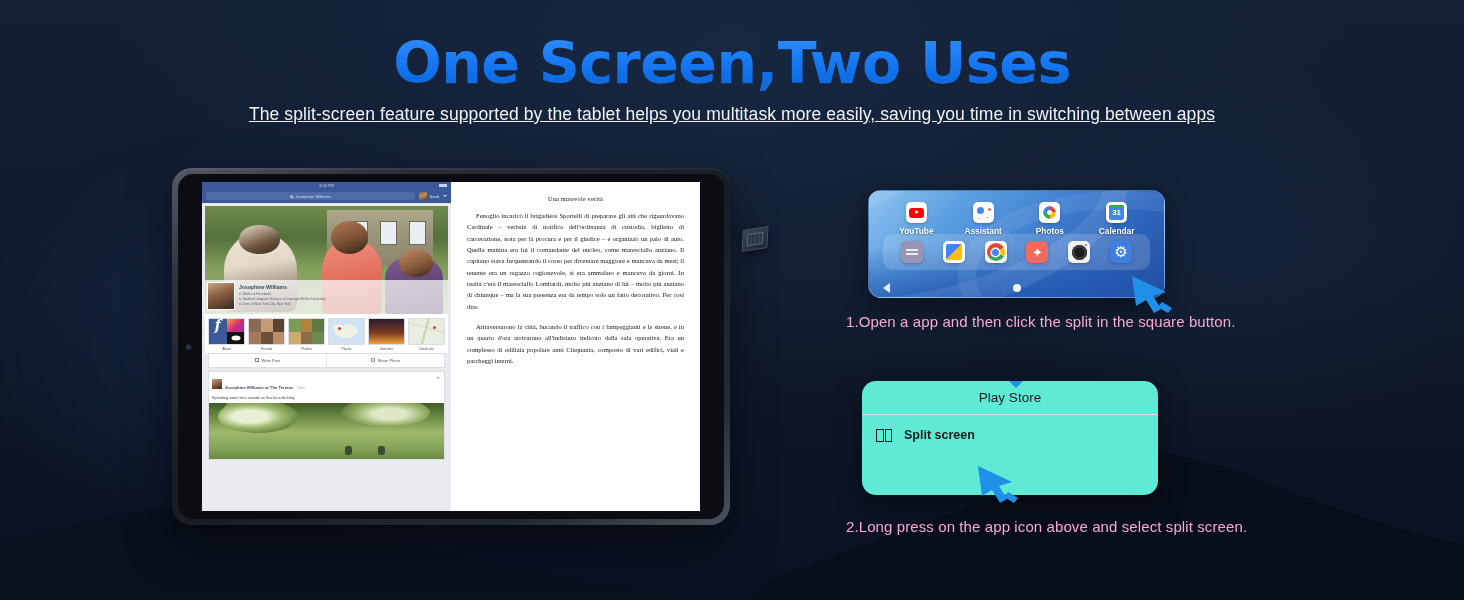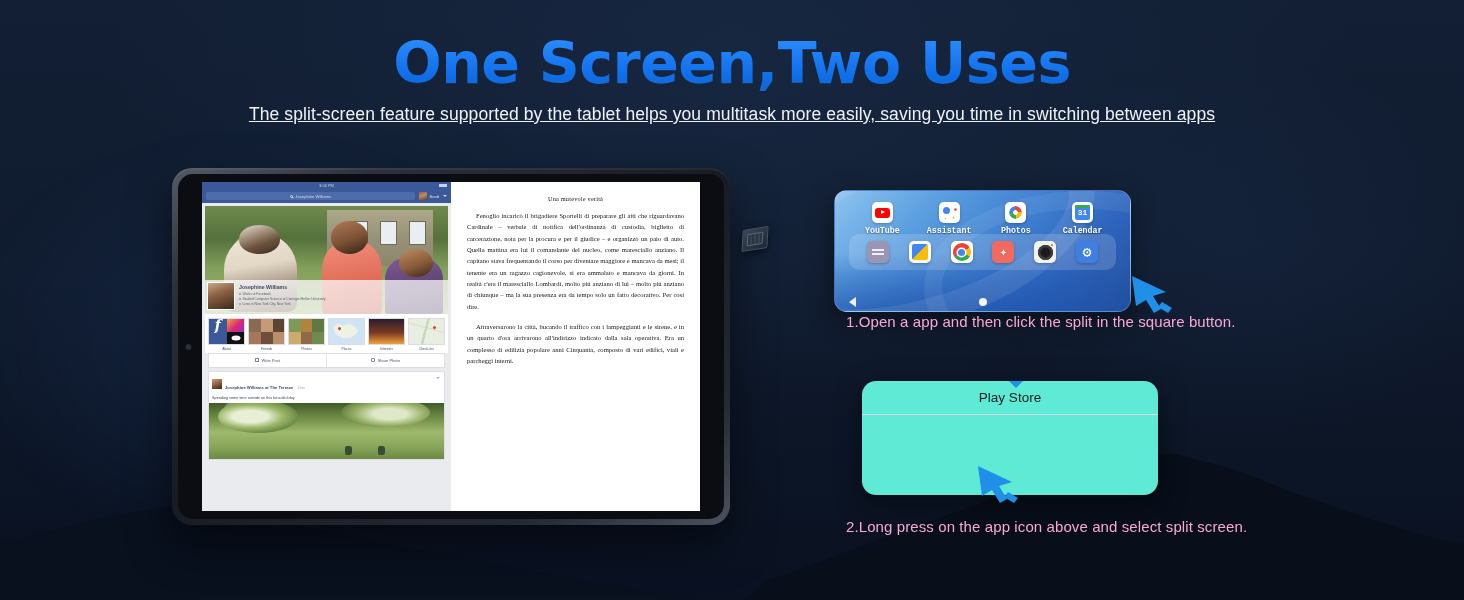--- a/index.html
+++ b/index.html
@@ -295,28 +295,27 @@
     box-shadow:0 3px 8px rgba(0,0,0,.5);
   }
   #chip::after {
     content:''; position:absolute; inset:4px;
     border:1px solid #5a6775; border-radius:1px;
     background:repeating-linear-gradient(90deg,#2b3644 0 2px,#374352 2px 4px);
   }
 
   
   #android-card {
-    position:absolute; left:834px; top:190px; width:297px; height:122px;
+    position:absolute; left:868px; top:190px; width:297px; height:108px;
     border-radius:13px; overflow:hidden;
     background:
       radial-gradient(ellipse 200% 120% at 30% 120%, #1b4fa8 0%, rgba(27,79,168,0) 58%),
       linear-gradient(135deg,#8fc4ef 0%, #5c9fe0 26%, #3f7fd0 52%, #2d63bb 76%, #23509d 100%);
     box-shadow:0 8px 26px rgba(0,0,0,.45);
     border:1px solid rgba(255,255,255,.18);
-    font-family:Liberation Mono, monospace;
   }
   #android-card .swirl1 {
     position:absolute; left:-30%; top:-40%; width:120%; height:150%;
     border:26px solid rgba(255,255,255,.09); border-radius:50%;
     transform:rotate(-18deg);
   }
   #android-card .swirl2 {
     position:absolute; right:-40%; bottom:-60%; width:110%; height:160%;
     border:18px solid rgba(255,255,255,.07); border-radius:50%;
   }
@@ -668,20 +667,24 @@
 </div>
 
 <svg id="cursor-1" viewBox="0 0 54 42">
   <path d="M4 4 L38 20 L25 24 L33 37 L26 41 L18 28 L8 34 Z" fill="#1f8fe8"></path>
   <path d="M34 30 L44 36 L40 41 L30 35 Z" fill="#1f8fe8"></path>
 </svg>
 
 <div id="playstore-menu">
   <div id="ps-arrow-up"></div>
   <div id="ps-title">Play Store</div>
+  <div class="ps-item">
+    <span class="ps-ic ps-ic-split"></span>
+    <span>Split screen</span>
+  </div>
 </div>
 
 <svg id="cursor-2" viewBox="0 0 52 40">
   <path d="M3 3 L37 19 L24 23 L32 36 L25 40 L17 27 L7 33 Z" fill="#1f8fe8"></path>
   <path d="M33 29 L43 35 L39 40 L29 34 Z" fill="#1f8fe8"></path>
 </svg>
 
 <div class="caption" id="caption-1">1.Open a app and then click the split in the square button.</div>
 <div class="caption" id="caption-2">2.Long press on the app icon above and select split screen.</div>
 

